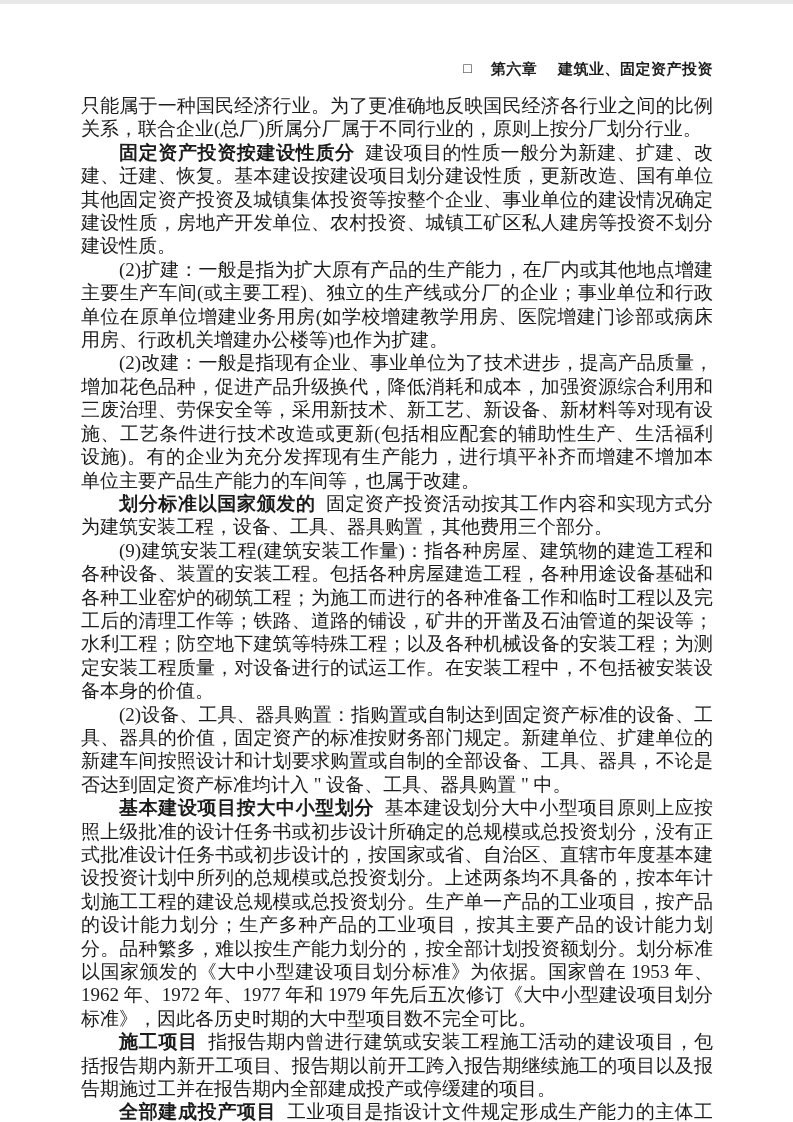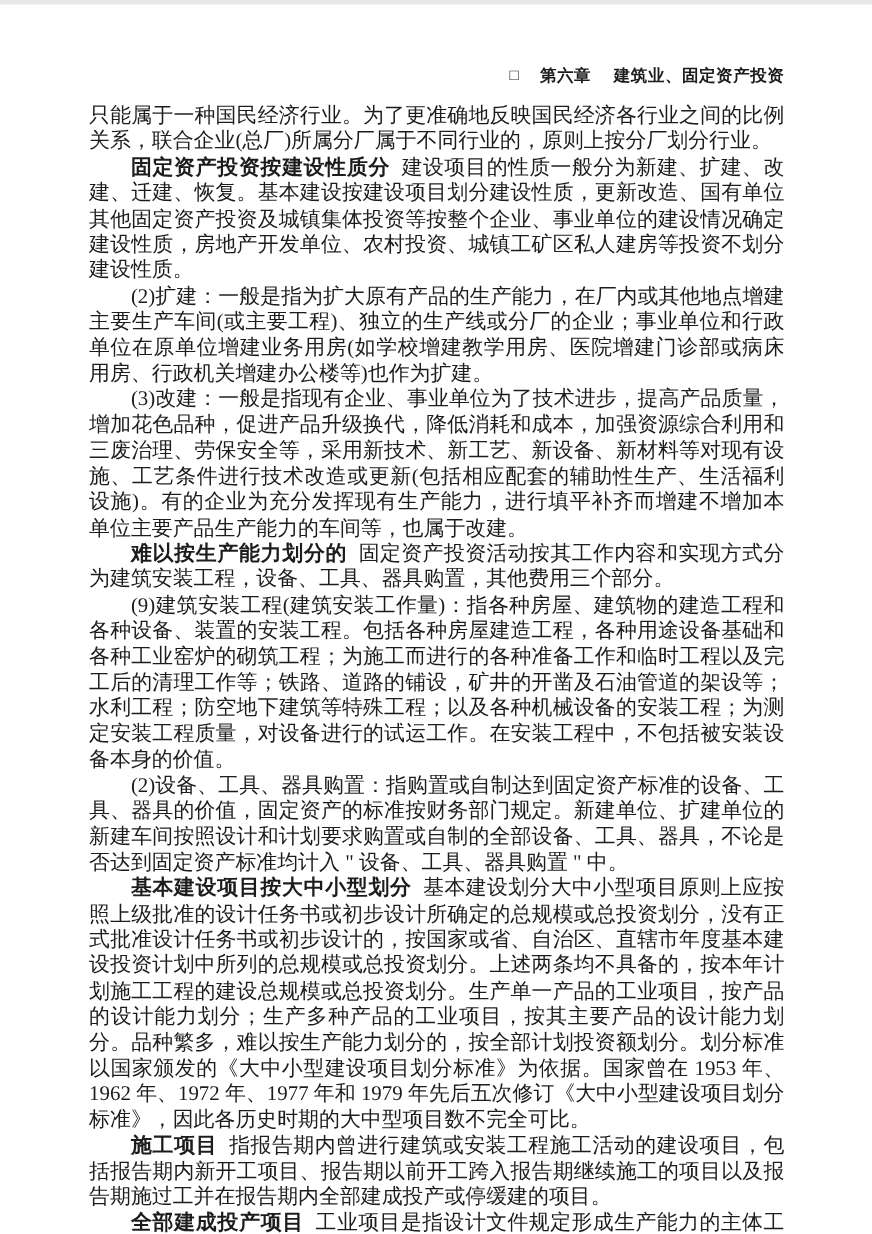--- a/index.html
+++ b/index.html
@@ -67,23 +67,23 @@
 
   <div class="content">
 
     <p><span>只能属于一种国民经济行业。为了更准确地反映国民经济各行业之间的比例关系，联合企业(总厂)所属分厂属于不同行业的，原则上按分厂划分行业。</span></p>
 
     <p class="indent"><b class="lead">固定资产投资按建设性质分</b><span>建设项目的性质一般分为新建、扩建、改建、迁建、恢复。基本建设按建设项目划分建设性质，更新改造、国有单位其他固定资产投资及城镇集体投资等按整个企业、事业单位的建设情况确定建设性质，房地产开发单位、农村投资、城镇工矿区私人建房等投资不划分建设性质。</span></p>
 
 
     <p class="indent"><span>(2)扩建：一般是指为扩大原有产品的生产能力，在厂内或其他地点增建主要生产车间(或主要工程)、独立的生产线或分厂的企业；事业单位和行政单位在原单位增建业务用房(如学校增建教学用房、医院增建门诊部或病床用房、行政机关增建办公楼等)也作为扩建。</span></p>
 
-    <p class="indent"><span>(3)改建：一般是指现有企业、事业单位为了技术进步，提高产品质量，增加花色品种，促进产品升级换代，降低消耗和成本，加强资源综合利用和三废治理、劳保安全等，采用新技术、新工艺、新设备、新材料等对现有设施、工艺条件进行技术改造或更新(包括相应配套的辅助性生产、生活福利设施)。有的企业为充分发挥现有生产能力，进行填平补齐而增建不增加本单位主要产品生产能力的车间等，也属于改建。</span></p>
+    <p class="indent"><span>(2)改建：一般是指现有企业、事业单位为了技术进步，提高产品质量，增加花色品种，促进产品升级换代，降低消耗和成本，加强资源综合利用和三废治理、劳保安全等，采用新技术、新工艺、新设备、新材料等对现有设施、工艺条件进行技术改造或更新(包括相应配套的辅助性生产、生活福利设施)。有的企业为充分发挥现有生产能力，进行填平补齐而增建不增加本单位主要产品生产能力的车间等，也属于改建。</span></p>
 
-    <p class="indent"><b class="lead">难以按生产能力划分的</b><span>固定资产投资活动按其工作内容和实现方式分为建筑安装工程，设备、工具、器具购置，其他费用三个部分。</span></p>
+    <p class="indent"><b class="lead">划分标准以国家颁发的</b><span>固定资产投资活动按其工作内容和实现方式分为建筑安装工程，设备、工具、器具购置，其他费用三个部分。</span></p>
 
     <p class="indent"><span>(9)建筑安装工程(建筑安装工作量)：指各种房屋、建筑物的建造工程和各种设备、装置的安装工程。包括各种房屋建造工程，各种用途设备基础和各种工业窑炉的砌筑工程；为施工而进行的各种准备工作和临时工程以及完工后的清理工作等；铁路、道路的铺设，矿井的开凿及石油管道的架设等；水利工程；防空地下建筑等特殊工程；以及各种机械设备的安装工程；为测定安装工程质量，对设备进行的试运工作。在安装工程中，不包括被安装设备本身的价值。</span></p>
 
     <p class="indent"><span>(2)设备、工具、器具购置：指购置或自制达到固定资产标准的设备、工具、器具的价值，固定资产的标准按财务部门规定。新建单位、扩建单位的新建车间按照设计和计划要求购置或自制的全部设备、工具、器具，不论是否达到固定资产标准均计入 " 设备、工具、器具购置 " 中。</span></p>
 
 
     <p class="indent"><b class="lead">基本建设项目按大中小型划分</b><span>基本建设划分大中小型项目原则上应按照上级批准的设计任务书或初步设计所确定的总规模或总投资划分，没有正式批准设计任务书或初步设计的，按国家或省、自治区、直辖市年度基本建设投资计划中所列的总规模或总投资划分。上述两条均不具备的，按本年计划施工工程的建设总规模或总投资划分。生产单一产品的工业项目，按产品的设计能力划分；生产多种产品的工业项目，按其主要产品的设计能力划分。品种繁多，难以按生产能力划分的，按全部计划投资额划分。划分标准以国家颁发的《大中小型建设项目划分标准》为依据。国家曾在 1953 年、1962 年、1972 年、1977 年和 1979 年先后五次修订《大中小型建设项目划分标准》，因此各历史时期的大中型项目数不完全可比。</span></p>
 
     <p class="indent"><b class="lead">施工项目</b><span>指报告期内曾进行建筑或安装工程施工活动的建设项目，包括报告期内新开工项目、报告期以前开工跨入报告期继续施工的项目以及报告期施过工并在报告期内全部建成投产或停缓建的项目。</span></p>
 

